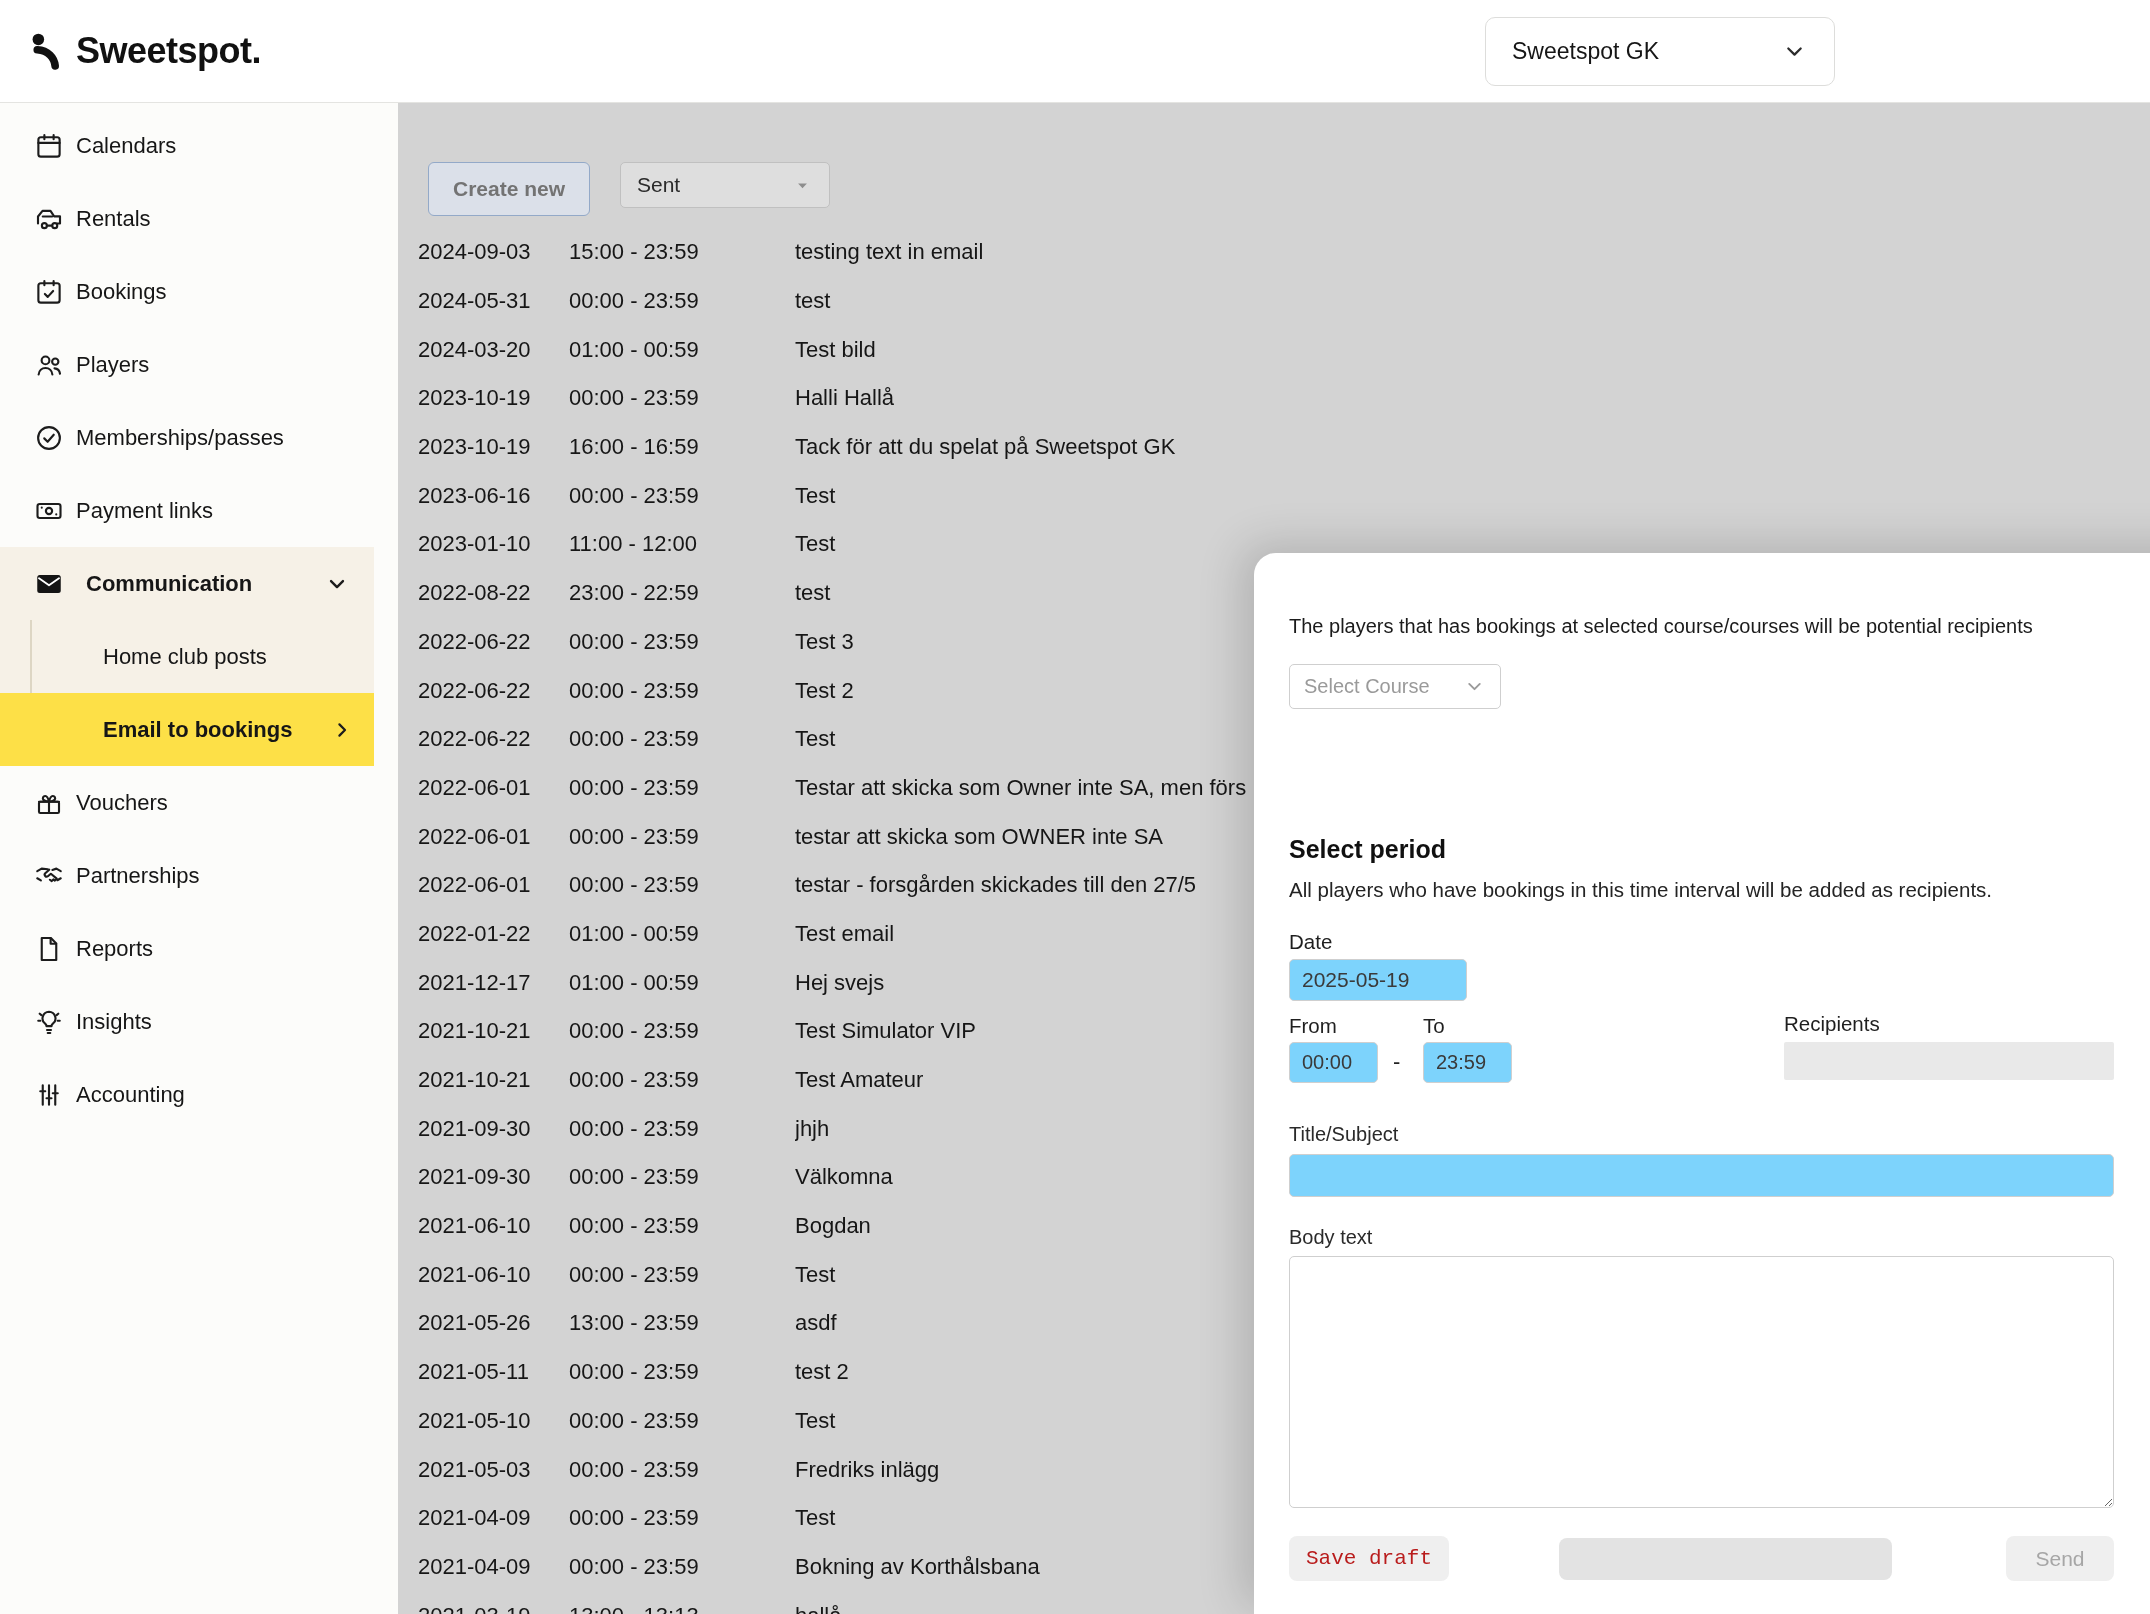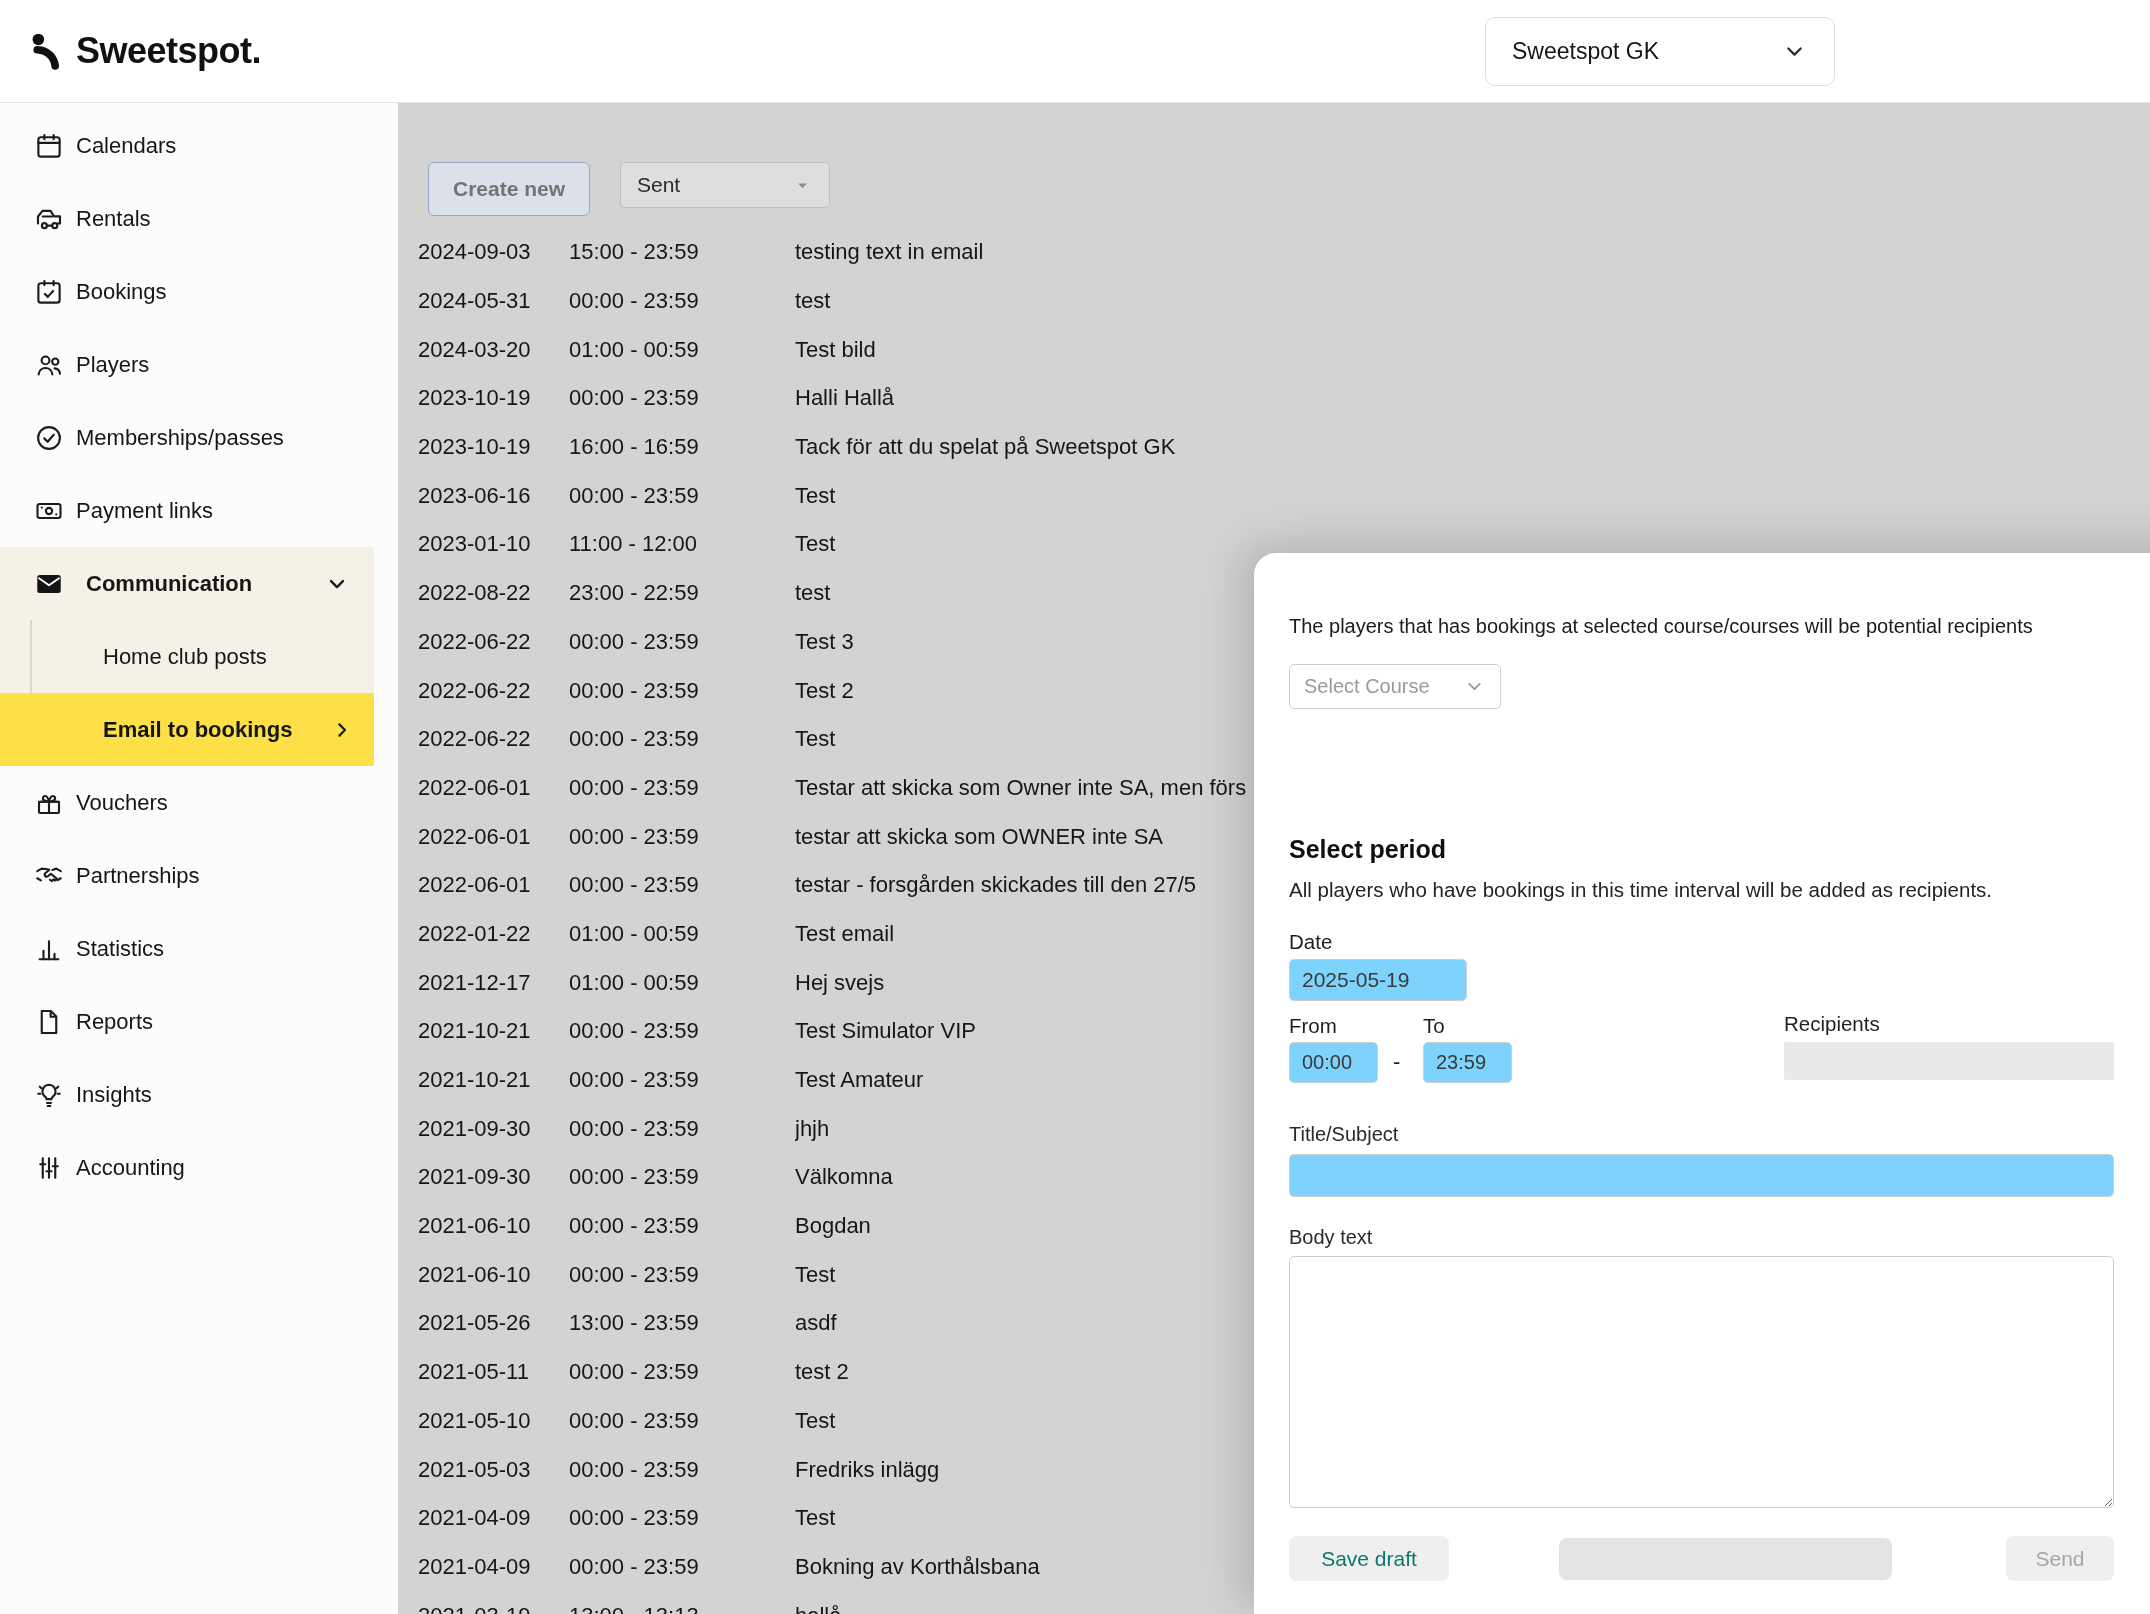--- a/index.html
+++ b/index.html
@@ -109,22 +109,22 @@
   .to-input { position: absolute; left: 169px; top: 489px; width: 89px; height: 41px; font-size: 20px; }
   .recips-box { position: absolute; left: 530px; top: 489px; width: 330px; height: 38px;
     background: #e9e9e9; border-radius: 2px; }
   .title-input { position: absolute; left: 35px; top: 601px; width: 825px; height: 43px; }
   .body-textarea {
     position: absolute; left: 35px; top: 703px; width: 825px; height: 252px;
     border: 1px solid #cfcfcf; border-radius: 5px; resize: both;
     font-family: inherit; font-size: 21px; padding: 10px 12px;
   }
   .save-btn { position: absolute; left: 35px; top: 983px; width: 160px; height: 45px;
-    background: #efefef; border: none; border-radius: 8px; color: #0f766e;
-    font-size: 21px; font-family: Liberation Sans, sans-serif; cursor: pointer; }
+    background: #efefef; border: none; border-radius: 8px; color: #b91c1c;
+    font-size: 21px; font-family: Liberation Mono, monospace; cursor: pointer; }
   .middle-btn { position: absolute; left: 305px; top: 985px; width: 333px; height: 42px;
     background: #e3e3e3; border: none; border-radius: 8px; cursor: pointer; }
   .send-btn { position: absolute; left: 752px; top: 983px; width: 108px; height: 45px;
     background: #efefef; border: none; border-radius: 8px; color: #a6a6a6;
     font-size: 21px; font-family: inherit; cursor: pointer; }
 </style>
 </head>
 <body>
 
 <header class="header">
@@ -254,29 +254,20 @@
           <svg viewBox="0 0 24 24" fill="none" stroke="#1c1c1c" stroke-width="1.7" stroke-linecap="round" stroke-linejoin="round">
             <path d="M12.2 7 9 9.8a1.6 1.6 0 0 0 2.1 2.4l2.4-2 4.7 3.9-1.5 1.6-1.2-1-1.3 1.4-1.5-1.1"></path>
             <path d="M2.6 8.1l3.5-2 5 .5M21.4 8.1l-3.5-2-3.2 1.1M2.6 13.8l2.9 1.7M21.4 13.8l-2.7 1.6"></path>
           </svg>
         </span>
         <span>Partnerships</span>
       </div>
       <div class="nav-item">
         <span class="icon nav-icon">
           <svg viewBox="0 0 24 24" fill="none" stroke="#1c1c1c" stroke-width="1.7" stroke-linecap="round" stroke-linejoin="round">
-            <path d="M4.5 20.2h15"></path>
-            <path d="M7.6 20.2v-6.8M12 20.2V5.8M16.4 20.2v-4.4"></path>
-          </svg>
-        </span>
-        <span>Statistics</span>
-      </div>
-      <div class="nav-item">
-        <span class="icon nav-icon">
-          <svg viewBox="0 0 24 24" fill="none" stroke="#1c1c1c" stroke-width="1.7" stroke-linecap="round" stroke-linejoin="round">
             <path d="M6.2 3.2h7.3l4.3 4.4v13.2H6.2z"></path>
             <path d="M13.3 3.4v4.4h4.4"></path>
           </svg>
         </span>
         <span>Reports</span>
       </div>
       <div class="nav-item">
         <span class="icon nav-icon">
           <svg viewBox="0 0 24 24" fill="none" stroke="#1c1c1c" stroke-width="1.7" stroke-linecap="round" stroke-linejoin="round">
             <path d="M12 3.8a5.3 5.3 0 0 1 3.1 9.5c-.8.6-1.1 1.2-1.1 2h-4c0-.8-.3-1.4-1.1-2A5.3 5.3 0 0 1 12 3.8z"></path>

